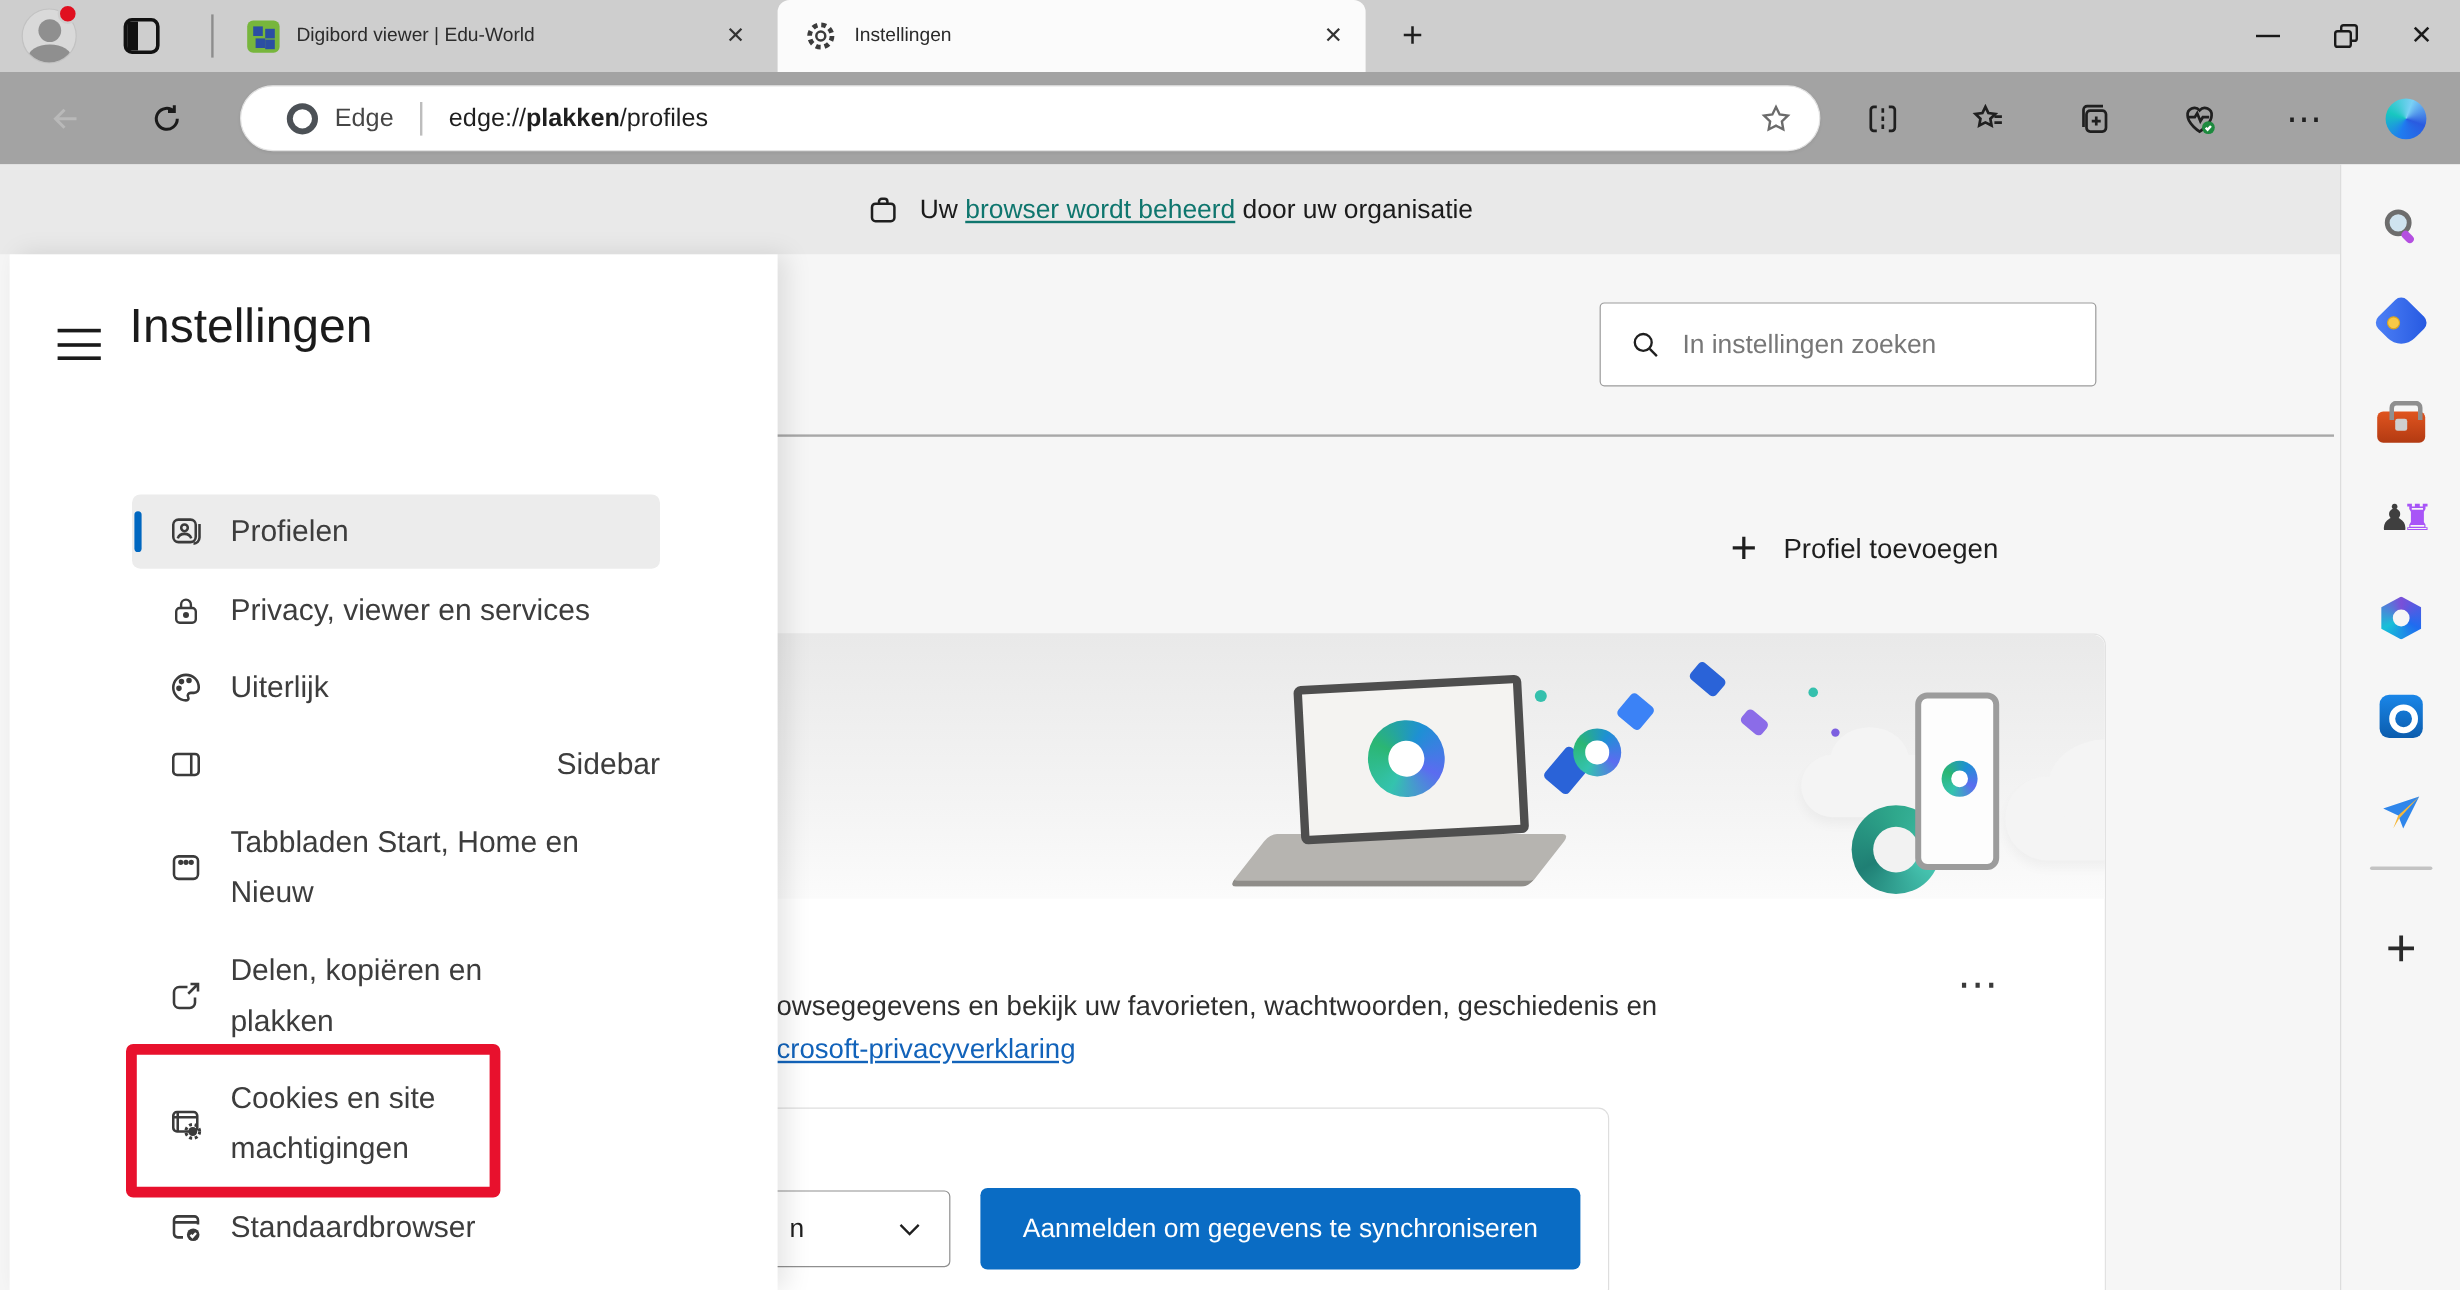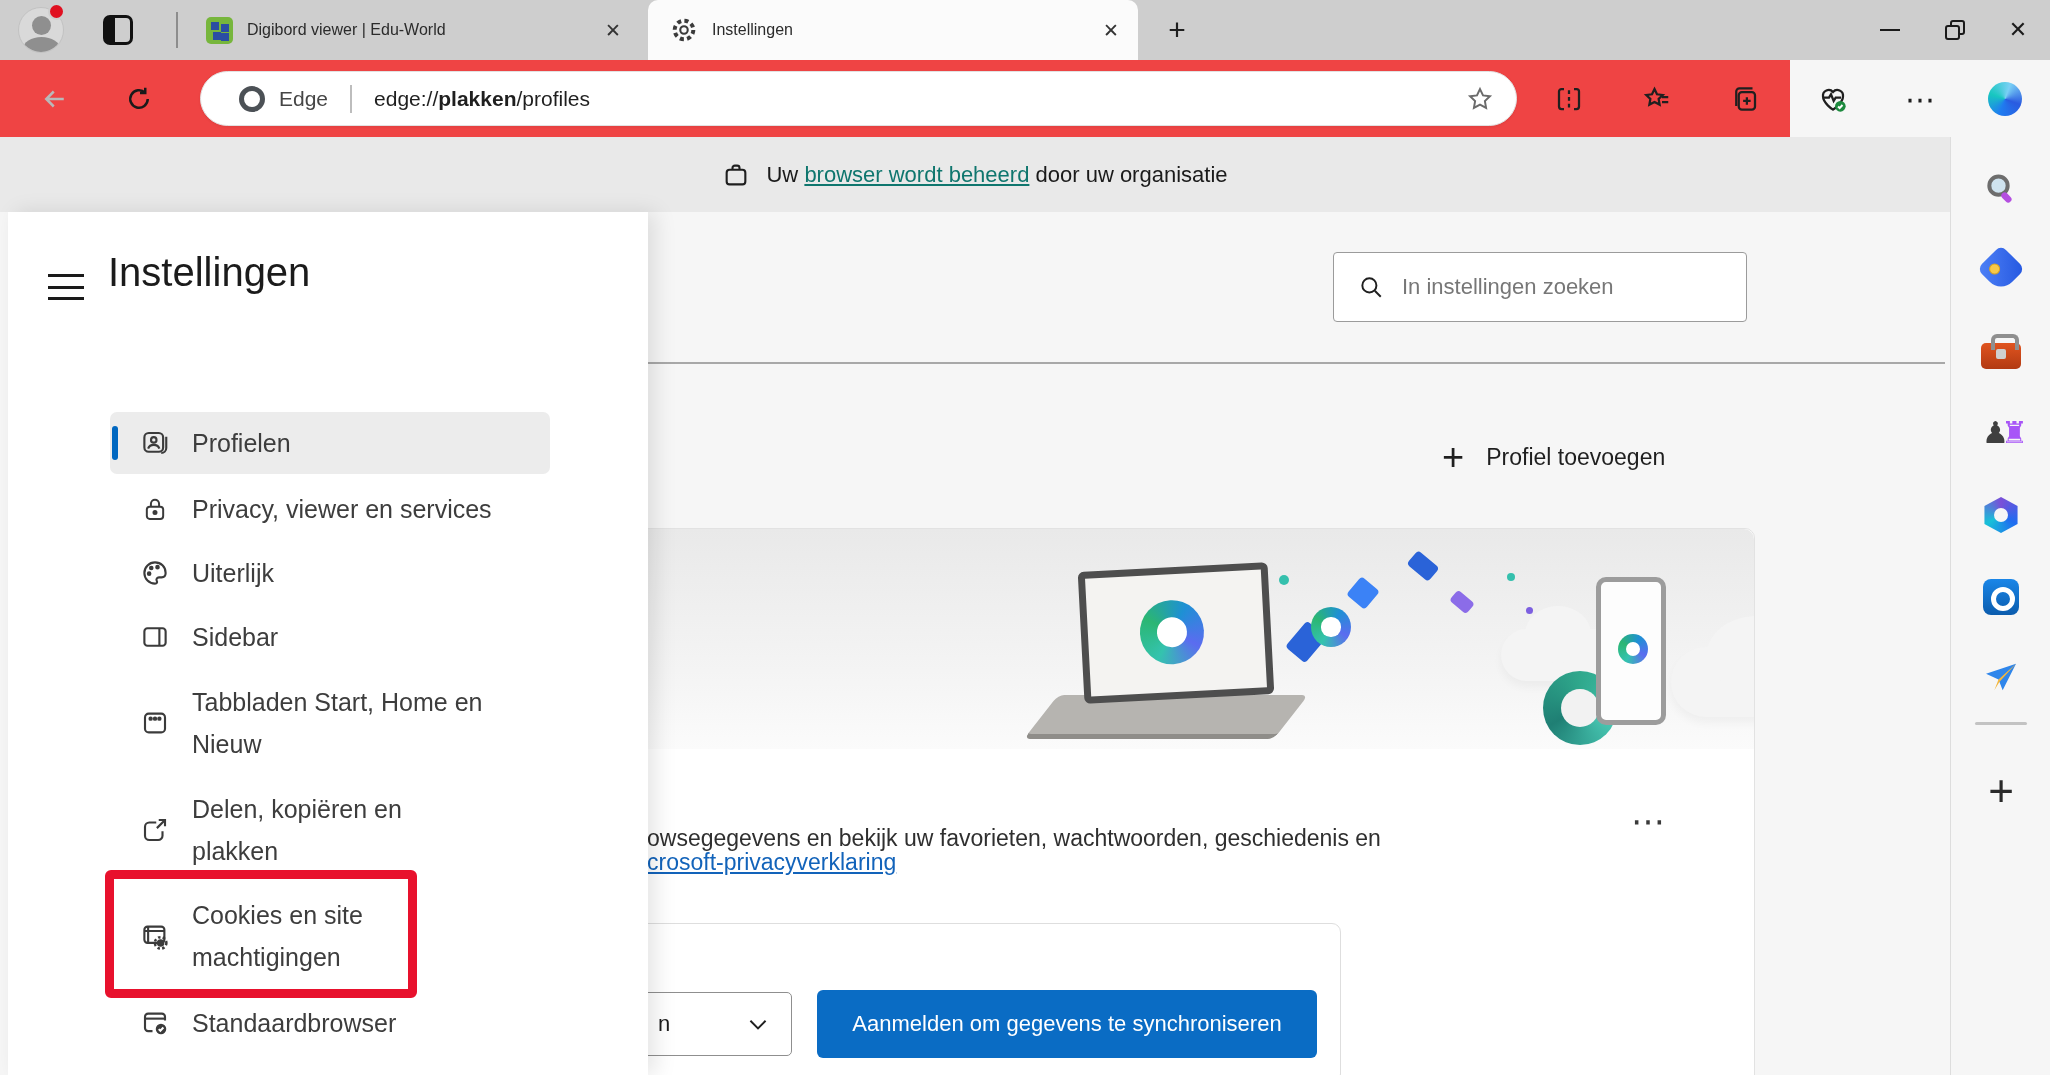--- a/index.html
+++ b/index.html
@@ -35,21 +35,21 @@
   .win-controls { position:absolute; right:0; top:0; height:60px; display:flex; }
   .win-btn { width:64px; height:60px; display:flex; align-items:center; justify-content:center; color:#1a1a1a; }
   .win-min::before { content:""; width:20px; height:2px; background:#1a1a1a; }
   .win-restore { position:relative; }
   .win-restore i { position:absolute; width:15px; height:15px; border:2px solid #1a1a1a; border-radius:3px; }
   .win-restore i:nth-child(1){ margin:-6px 0 0 6px; }
   .win-restore i:nth-child(2){ margin:4px 0 0 -4px; background:#cecece; }
   .win-close { font-size:22px; font-weight:300; }
 
   
-  .navbar { position:absolute; left:0; top:60px; width:1790px; height:77px; background:#ef4444; }
+  .navbar { position:absolute; left:0; top:60px; width:2050px; height:77px; background:#a3a3a3; }
   .nav-icon { position:absolute; top:22px; width:34px; height:34px; display:flex; align-items:center; justify-content:center; }
   .addr-pill { position:absolute; left:200px; top:11px; width:1317px; height:55px; background:#fff;
                border:1px solid #e2e2e2; border-radius:28px; box-shadow:0 1px 3px rgba(0,0,0,.07);
                display:flex; align-items:center; }
   .edge-logo { width:26px; height:26px; border:5px solid #4c5156; border-radius:50%; margin:0 14px 0 38px; flex:none; }
   .edge-label { font-size:21px; color:#464646; }
   .addr-div { width:2px; height:28px; background:#bdbdbd; margin:0 22px; }
   .url { font-size:21px; color:#1f1f1f; }
   .url b { font-weight:700; }
   .pill-star { margin-left:auto; margin-right:22px; }
@@ -90,21 +90,21 @@
   .phone { position:absolute; left:1075px; top:48px; width:70px; height:148px; background:#fdfdfd;
            border:5px solid #9c9c9c; border-radius:10px; }
   .phone .edge-swirl { position:absolute; left:17px; top:52px; width:30px; height:30px; }
   .donut { position:absolute; left:1022px; top:142px; width:74px; height:74px; border-radius:50%;
            background:conic-gradient(#2fa88c,#46c4b0,#1f7f74,#2fa88c); }
   .donut::after { content:""; position:absolute; inset:24%; border-radius:50%; background:#f2f2f2; }
   .cloud { position:absolute; background:#f4f4f4; border-radius:60px; box-shadow:0 6px 10px rgba(0,0,0,.04); }
   .cloud::before { content:""; position:absolute; left:20%; top:-45%; width:55%; height:110%; background:inherit; border-radius:50%; }
   .more-btn { position:absolute; right:86px; top:282px; font-size:34px; letter-spacing:3px; color:#3a3a3a; line-height:20px; }
   .card-desc { position:absolute; left:126px; top:296px; width:1060px; font-size:23px; color:#2f2f2f; }
-  .card-link { position:absolute; left:126px; top:320px; font-size:23px; color:#1263ba; text-decoration:underline; }
+  .card-link { position:absolute; left:126px; top:332px; font-size:23px; color:#1263ba; text-decoration:underline; }
   .sync-card { position:absolute; left:80px; top:394px; width:740px; height:160px; background:#fff;
                border:1px solid #dedede; border-radius:9px; }
   .sync-dropdown { position:absolute; left:30px; top:68px; width:160px; height:64px; background:#fff;
                    border:1px solid #8f8f8f; border-radius:5px; display:flex; align-items:center; }
   .sync-dropdown .val { font-size:22px; color:#1f1f1f; margin-left:25px; }
   .sync-dropdown svg { margin-left:auto; margin-right:20px; }
   .signin-btn { position:absolute; left:215px; top:66px; width:500px; height:68px; background:#0a6cc4;
                 border:none; border-radius:6px; color:#fff; font-size:22px; font-family:"Liberation Sans", sans-serif; }
 
   
@@ -118,21 +118,21 @@
   .nav-item { position:absolute; left:0; width:440px; display:flex; align-items:center; border-radius:7px; }
   .nav-item .ic { width:34px; height:34px; margin-left:28px; flex:none; color:#3b3b3b;
                   display:flex; align-items:center; justify-content:center; }
   .nav-item .label { margin-left:20px; font-size:25px; color:#3d3d3d; line-height:42px; white-space:pre-line; }
   .nav-item.active { background:#ececec; }
   .nav-item.active::before { content:""; position:absolute; left:2px; top:14px; width:6px; height:34px;
                              border-radius:3px; background:#0067c0; }
   .ni0 { top:200px; height:62px; }
   .ni1 { top:266px; height:62px; }
   .ni2 { top:330px; height:62px; }
-  .ni3 { top:394px; height:62px; }
+  .ni3 { top:394px; height:62px;justify-content:space-between; }
   .ni4 { top:458px; height:106px; }
   .ni5 { top:566px; height:104px; }
   .ni6 { top:672px; height:104px; }
   .ni7 { top:780px; height:62px; }
   .ni8 { top:846px; height:62px; }
   .annotation-box { position:absolute; left:97px; top:658px; width:312px; height:128px;
                     border:9px solid #e8112d; border-radius:6px; z-index:5; pointer-events:none; }
 
   
   .edge-sidebar { position:absolute; left:1950px; top:137px; width:100px; height:938px; background:#f6f6f6;

